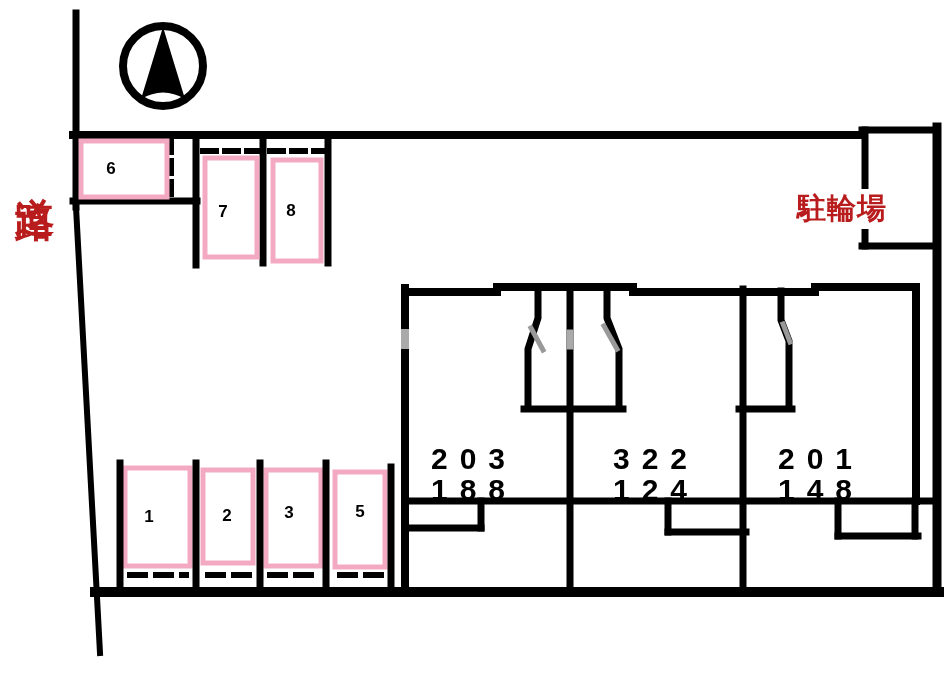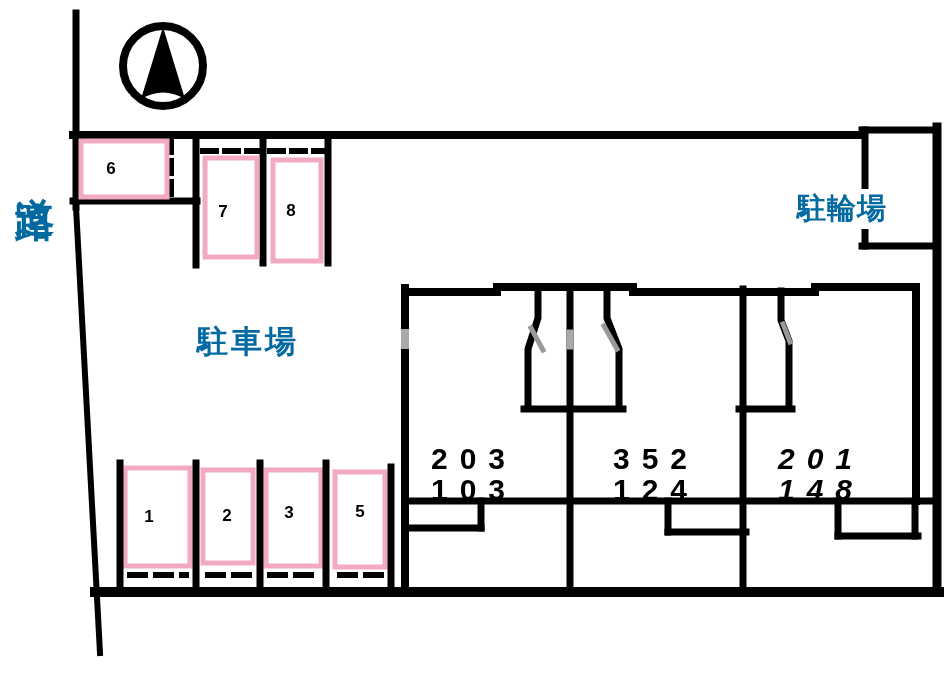--- a/index.html
+++ b/index.html
@@ -1,42 +1,42 @@
 <!DOCTYPE html>
 <html><head>
 <meta charset="utf-8">
 <style>
   html,body{margin:0;padding:0;background:#fff;}
   #stage{
     position:relative;width:944px;height:680px;background:#ffffff;
     font-family:"Liberation Sans","DejaVu Sans",sans-serif;overflow:hidden;
   }
   #plan-svg{position:absolute;left:0;top:0;}
-  .lbl{position:absolute;color:#0369a1;white-space:pre;}
+  .lbl{position:absolute;color:#b91c1c;white-space:pre;}
   .road-label{
     left:14px;top:166px;font-size:40px;font-weight:bold;
     writing-mode:vertical-rl;text-orientation:upright;letter-spacing:4px;line-height:42px;
   }
   .parkinglot-label{left:197px;top:321px;font-size:31px;font-weight:bold;letter-spacing:3px;}
   .bicycle-label{left:795px;top:189px;font-size:29px;font-weight:bold;letter-spacing:1px;background:#fff;padding:0 2px;}
   .space-num{position:absolute;font-size:17px;font-weight:bold;transform:translate(-50%,-50%);}
   .sp-6{left:111px;top:169px;}
   .sp-7{left:223px;top:212px;}
   .sp-8{left:291px;top:211px;}
   .sp-1{left:149px;top:517px;}
   .sp-2{left:227px;top:516px;}
   .sp-3{left:289px;top:513px;}
   .sp-5{left:360px;top:512px;}
   .unit-label{
     position:absolute;top:443px;transform:translateX(-50%);
     font-size:30px;font-weight:bold;letter-spacing:12px;line-height:31px;text-align:center;
   }
   .unit-1{left:474px;}
   .unit-2{left:656px;}
-  .unit-3{left:821px;font-style:italic;}
+  .unit-3{left:821px;}
 </style>
 </head>
 <body>
 
 <div id="stage">
 
   <svg id="plan-svg" width="944" height="680" viewBox="0 0 944 680">
     <g stroke="#000" fill="none" stroke-linecap="square">
 
       <path d="M76,13 V207" stroke-width="7"></path>
@@ -116,37 +116,36 @@
       </g>
 
       <g>
         <circle cx="163" cy="66" r="40" stroke-width="8"></circle>
         <path d="M163,27 L141,99 Q163,86 185,99 Z" fill="#000" stroke="none"></path>
       </g>
     </g>
   </svg>
 
   <div class="lbl road-label">道路</div>
-  <div class="lbl parkinglot-label">駐車場</div>
   <div class="lbl bicycle-label">駐輪場</div>
 
   <div class="space-num sp-1">1</div>
   <div class="space-num sp-2">2</div>
   <div class="space-num sp-3">3</div>
   <div class="space-num sp-5">5</div>
   <div class="space-num sp-6">6</div>
   <div class="space-num sp-7">7</div>
   <div class="space-num sp-8">8</div>
 
   <div class="unit-label unit-1">
       <div>203</div>
-      <div>103</div>
+      <div>188</div>
     </div>
   <div class="unit-label unit-2">
-      <div>352</div>
+      <div>322</div>
       <div>124</div>
     </div>
   <div class="unit-label unit-3">
       <div>201</div>
       <div>148</div>
     </div>
 
 </div>
 
 </body></html>

